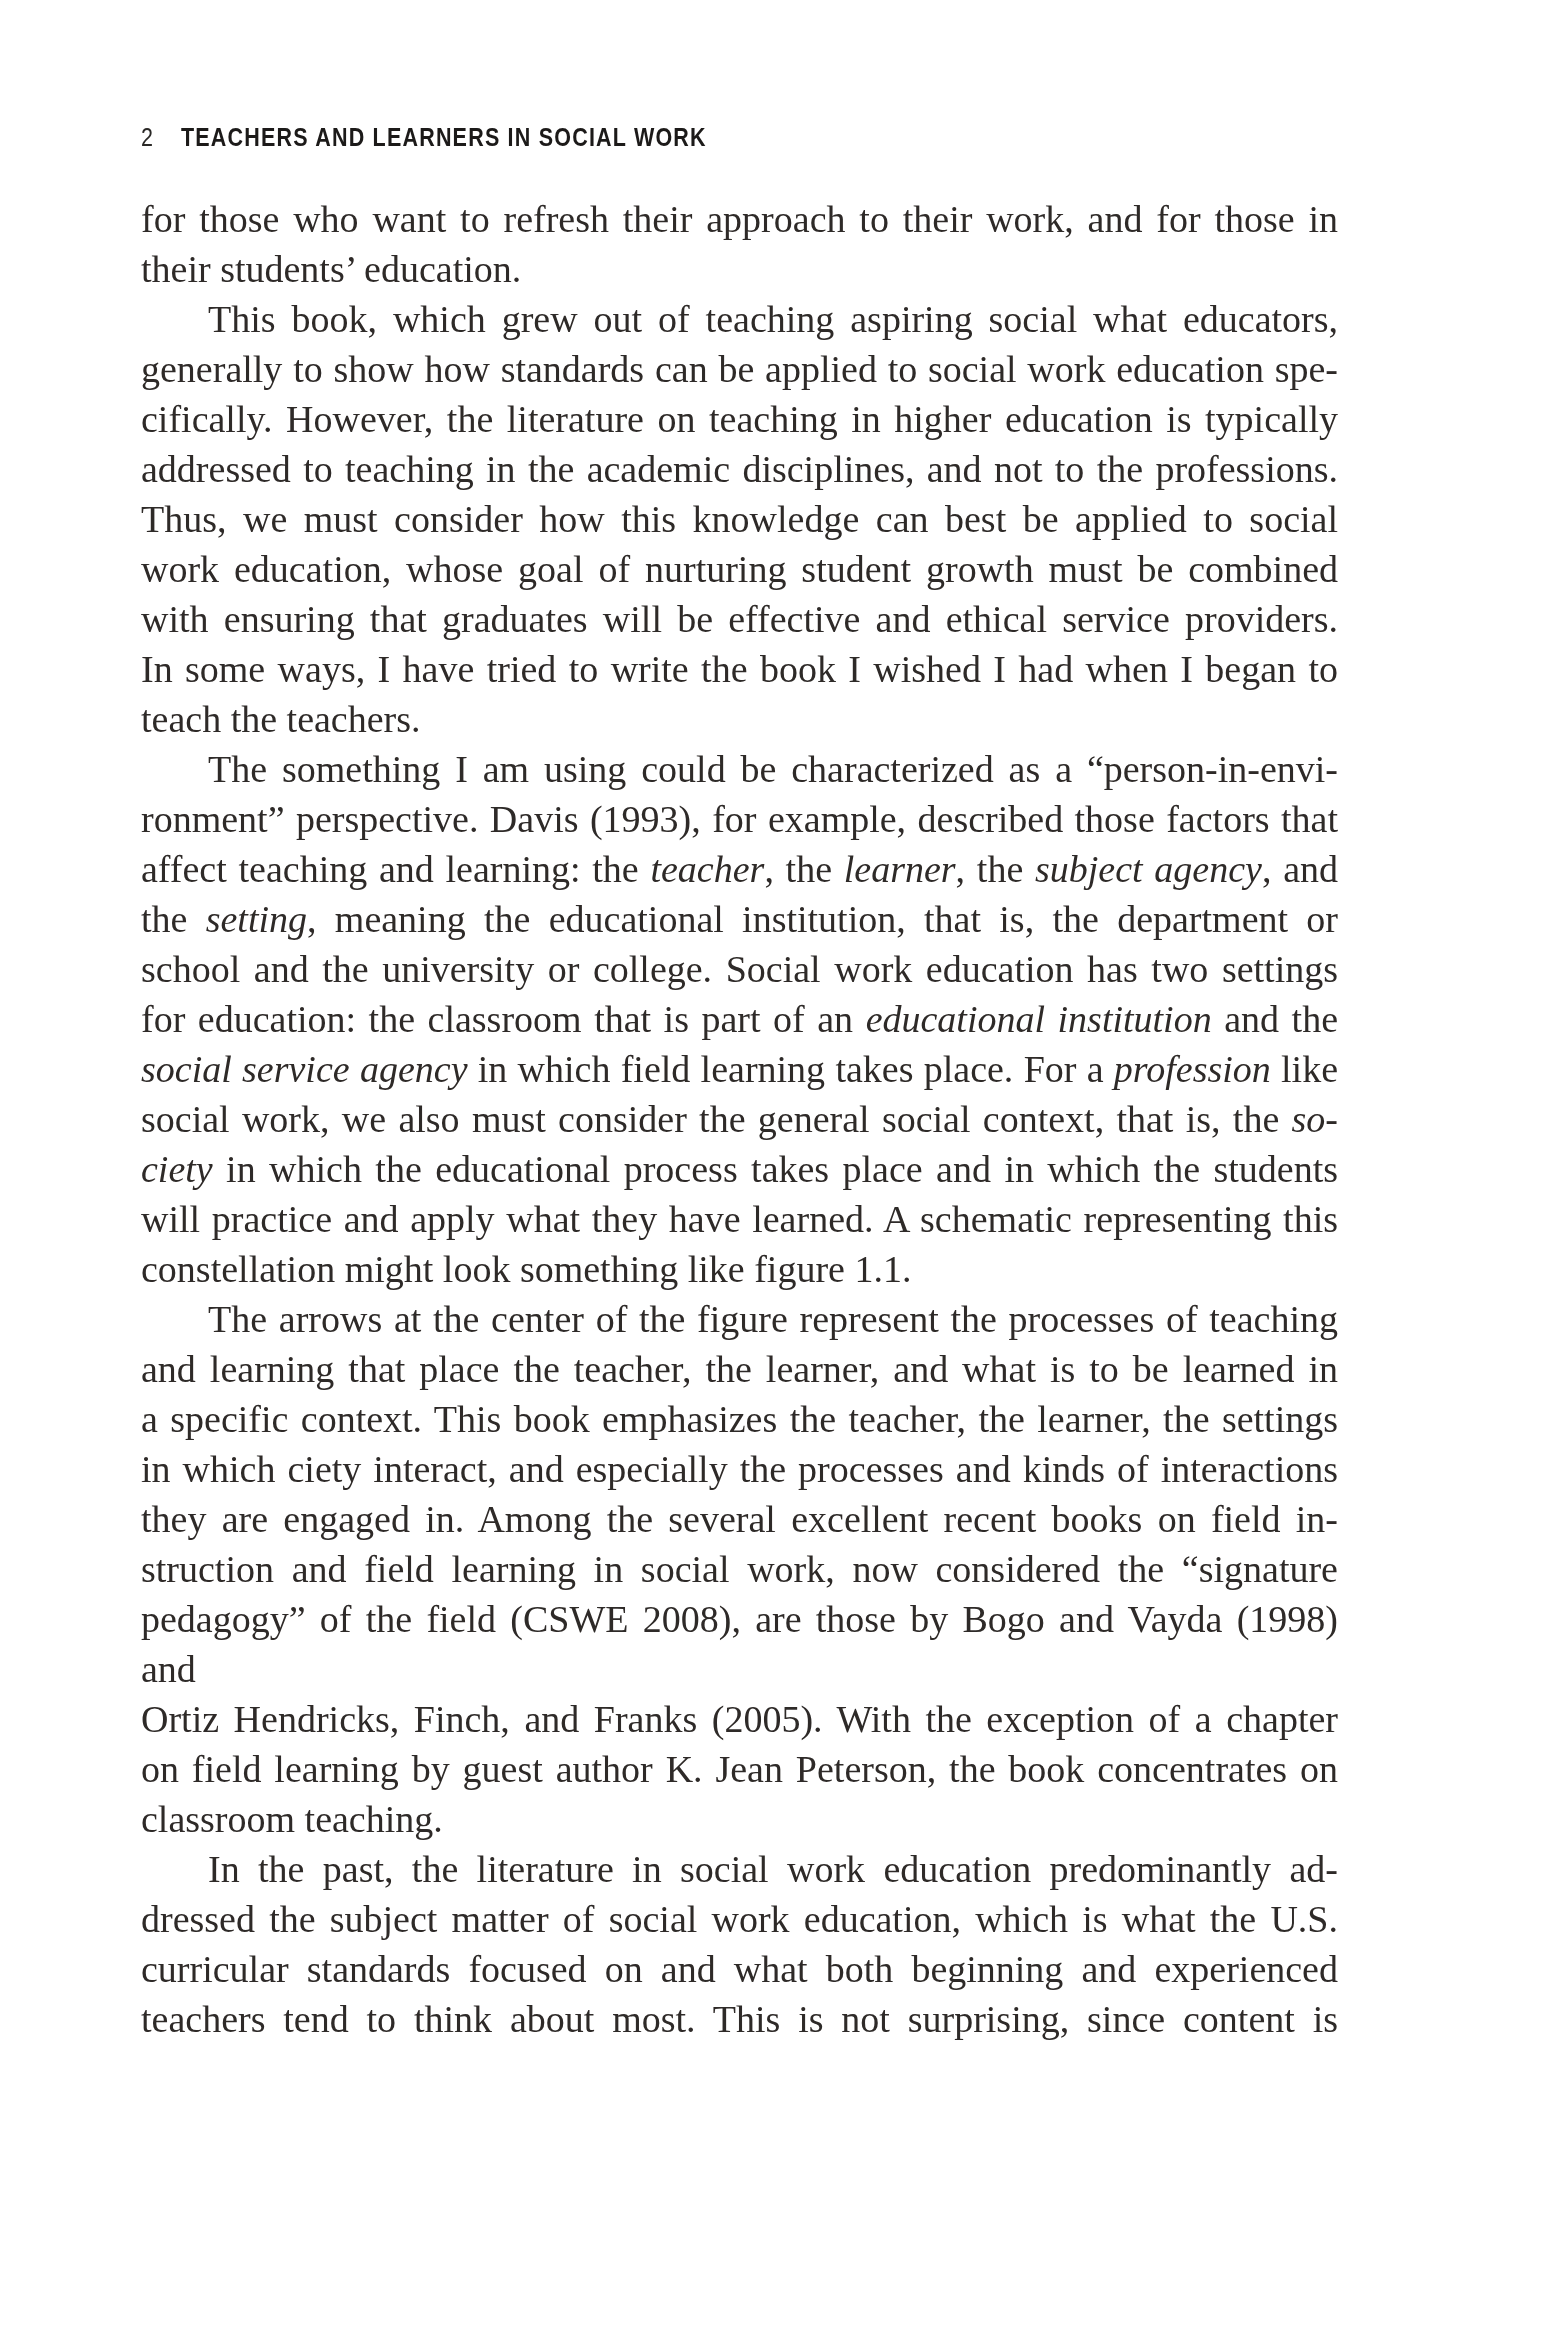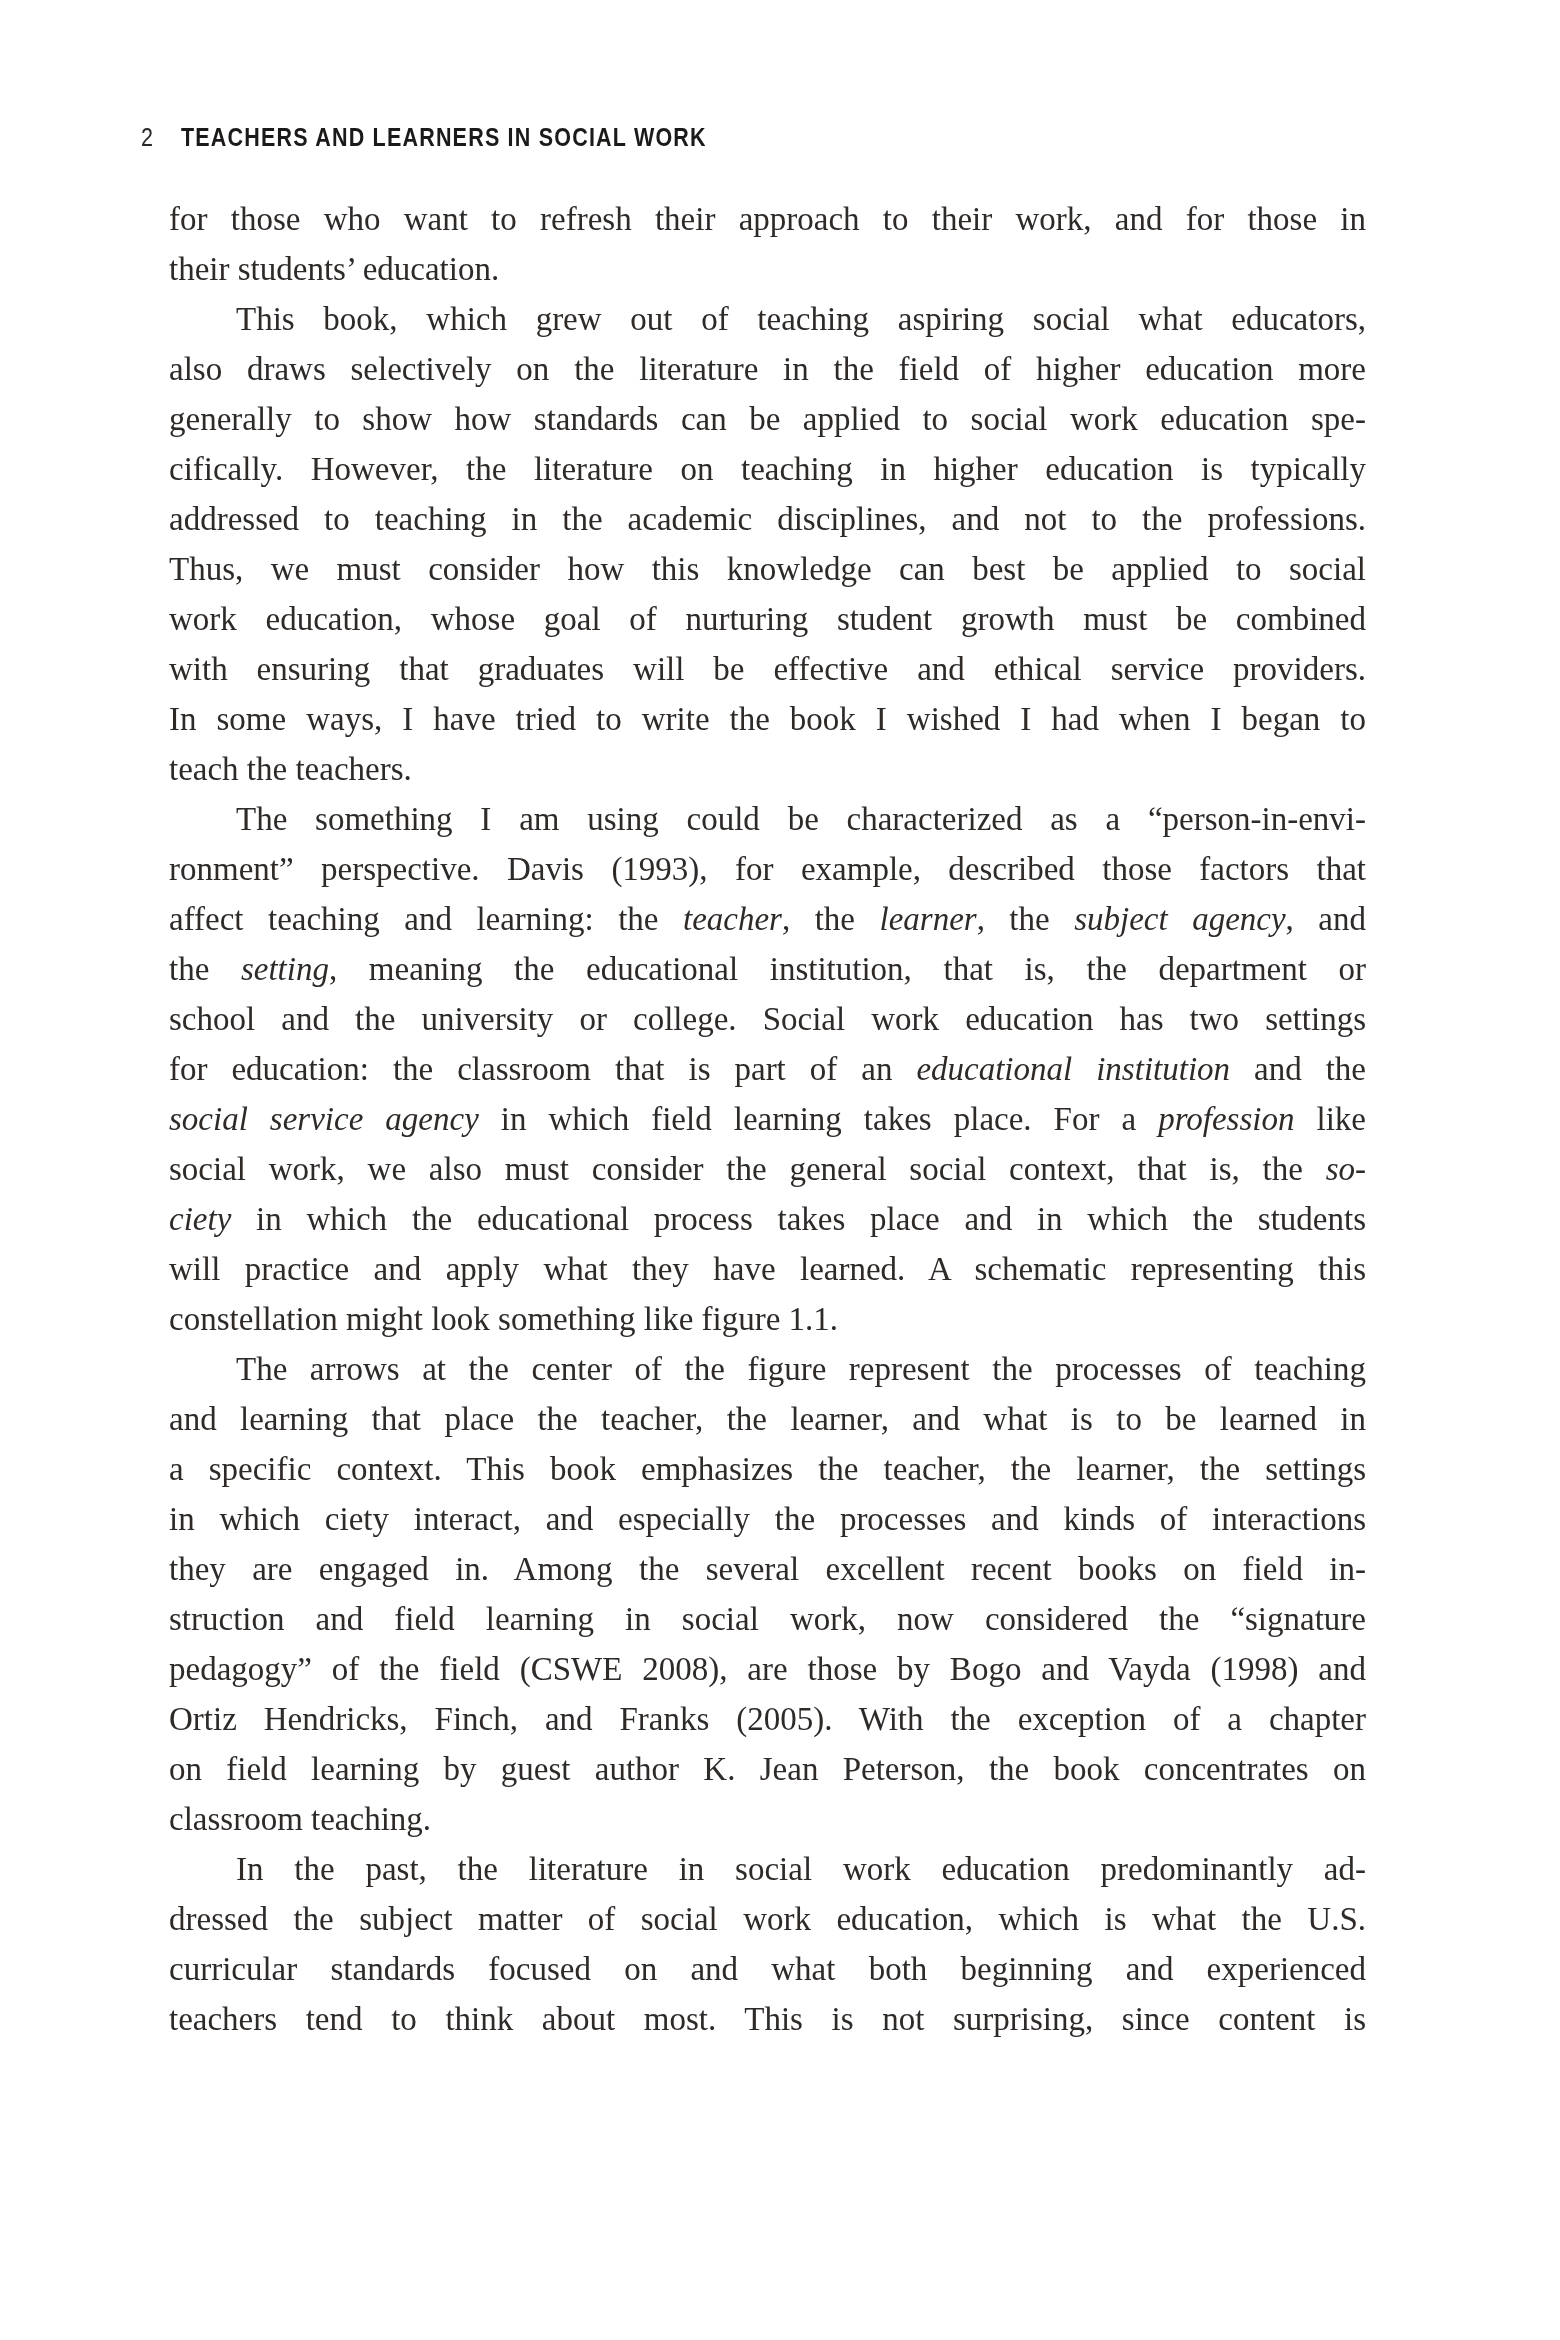--- a/index.html
+++ b/index.html
@@ -37,24 +37,23 @@
   .running-title {
     font-weight: 700;
     letter-spacing: 1.4px;
   }
   .body-block {
     position: absolute;
     left: 141px;
     top: 194px;
     width: 1197px;
     font-family: "Liberation Serif", "DejaVu Serif", serif;
-    font-size: 33px;
+    font-size: 38px;
     line-height: 50px;
     color: #2e2a28;
-    margin-left: 28px;
   }
   .para { margin: 0; }
   .line {
     text-align: justify;
     text-align-last: justify;
     text-justify: inter-word;
     white-space: normal;
   }
   .line.flush {
     text-align-last: left;
@@ -74,21 +73,20 @@
     <span class="folio">2</span>
     <span class="running-title">TEACHERS AND LEARNERS IN SOCIAL WORK</span>
   </div>
   <div class="body-block">
       <div class="para">
         <div class="line">for those who want to refresh their approach to their work, and for those in</div>
         <div class="line flush">their students’ education.</div>
       </div>
       <div class="para">
         <div class="line first-indent">This book, which grew out of teaching aspiring social what educators,</div>
-        <div class="line">also draws selectively on the literature in the field of higher education more</div>
         <div class="line">generally to show how standards can be applied to social work education spe-</div>
         <div class="line">cifically. However, the literature on teaching in higher education is typically</div>
         <div class="line">addressed to teaching in the academic disciplines, and not to the professions.</div>
         <div class="line">Thus, we must consider how this knowledge can best be applied to social</div>
         <div class="line">work education, whose goal of nurturing student growth must be combined</div>
         <div class="line">with ensuring that graduates will be effective and ethical service providers.</div>
         <div class="line">In some ways, I have tried to write the book I wished I had when I began to</div>
         <div class="line flush">teach the teachers.</div>
       </div>
       <div class="para">

